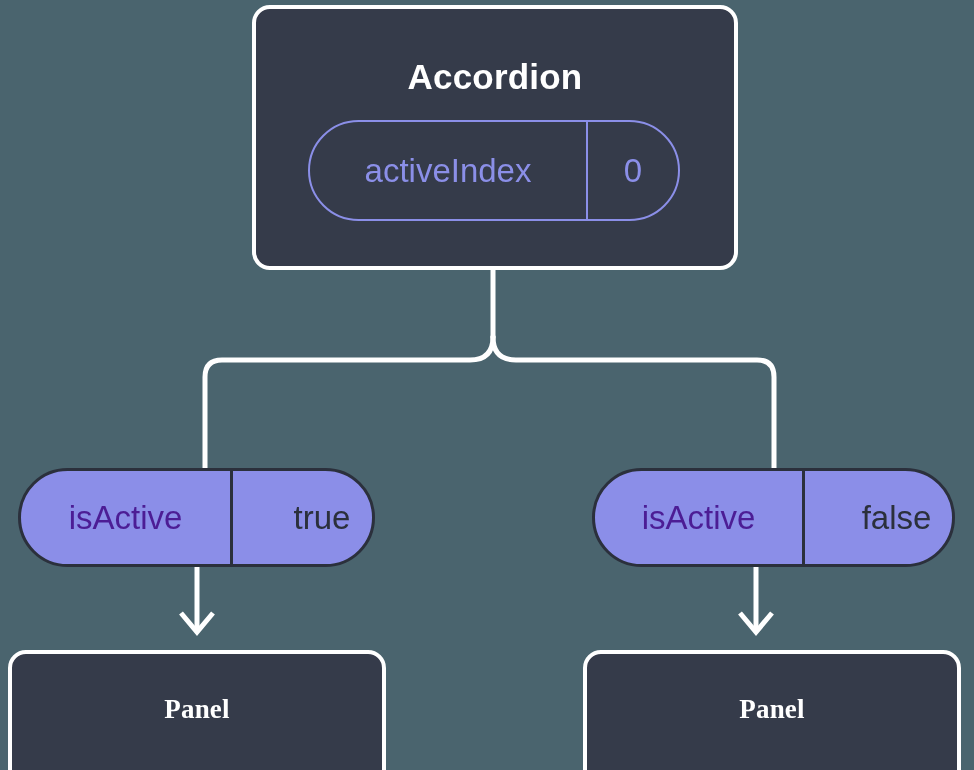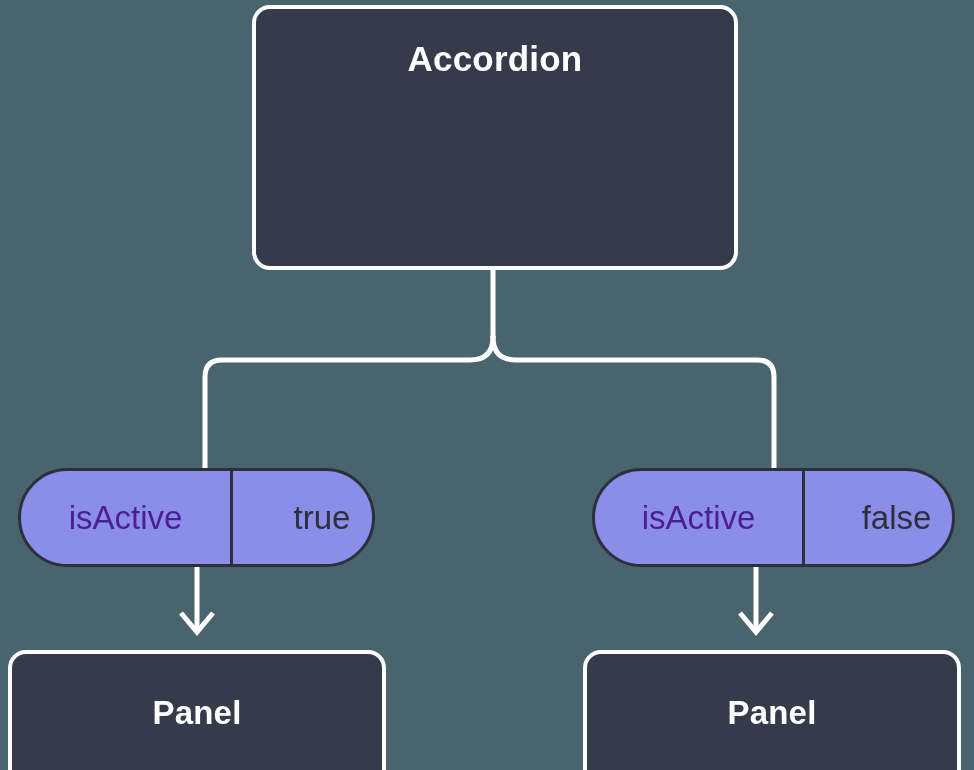--- a/index.html
+++ b/index.html
@@ -50,34 +50,34 @@
     white-space: nowrap;
   }
 
   
   #accordion-box {
     left: 252px;
     top: 5px;
     width: 486px;
     height: 265px;
     justify-content: flex-start;
-    padding-top: 32px;
+    padding-top: 50px;
   }
 
   
   .panel-box {
     top: 650px;
     width: 378px;
     height: 140px;
     justify-content: flex-start;
     padding-top: 42px;
   }
   #panel-box-left  { left: 8px; }
   #panel-box-right { left: 583px; }
-  .panel-box .node-title { font-size: 33px; font-weight: 700; }
+  .panel-box .node-title { font-size: 27px; font-weight: 700; font-family: Liberation Serif, serif; }
 
   
   .pill {
     position: absolute;
     box-sizing: border-box;
     display: flex;
     align-items: stretch;
     border-radius: 999px;
     overflow: hidden;
     white-space: nowrap;
@@ -157,20 +157,24 @@
     <g fill="none" stroke="#ffffff" stroke-width="5" stroke-linecap="butt" stroke-linejoin="miter">
       <path d="M 756 567 L 756 630"></path>
       <path d="M 740 613 L 756 632 L 772 613"></path>
     </g>
   </svg>
 
   <div class="node-box" id="accordion-box">
     <span class="node-title">Accordion</span>
   </div>
 
+  <div class="pill" id="accordion-state-pill">
+    <span class="pill-key">activeIndex</span>
+    <span class="pill-val">0</span>
+  </div>
 
   <div class="pill pill-solid" id="pill-left">
     <span class="pill-key">isActive</span>
     <span class="pill-val">true</span>
   </div>
 
   <div class="pill pill-solid" id="pill-right">
     <span class="pill-key">isActive</span>
     <span class="pill-val">false</span>
   </div>

